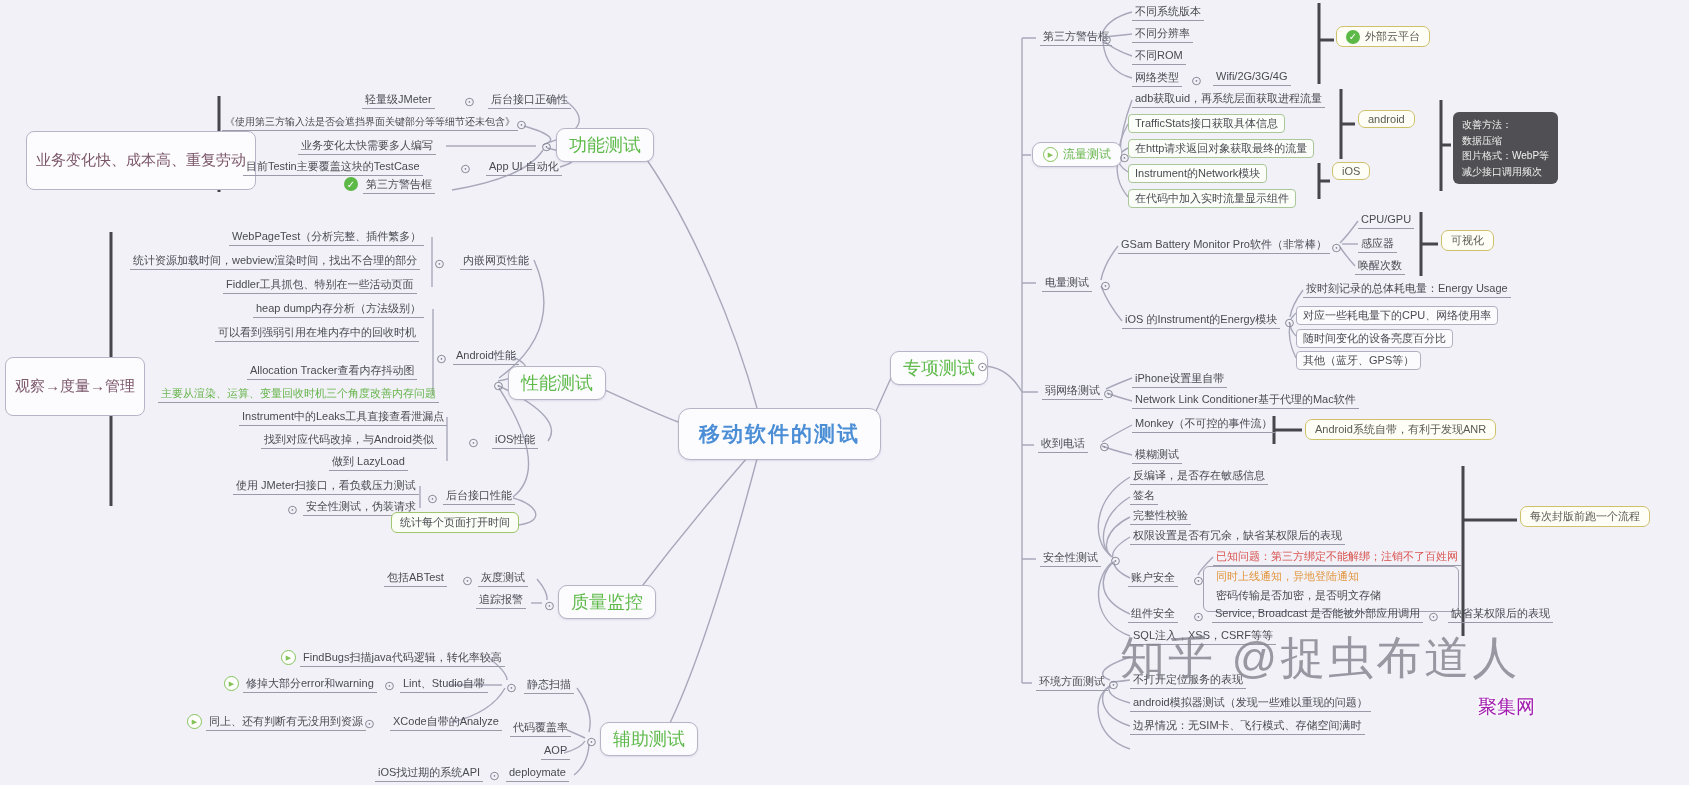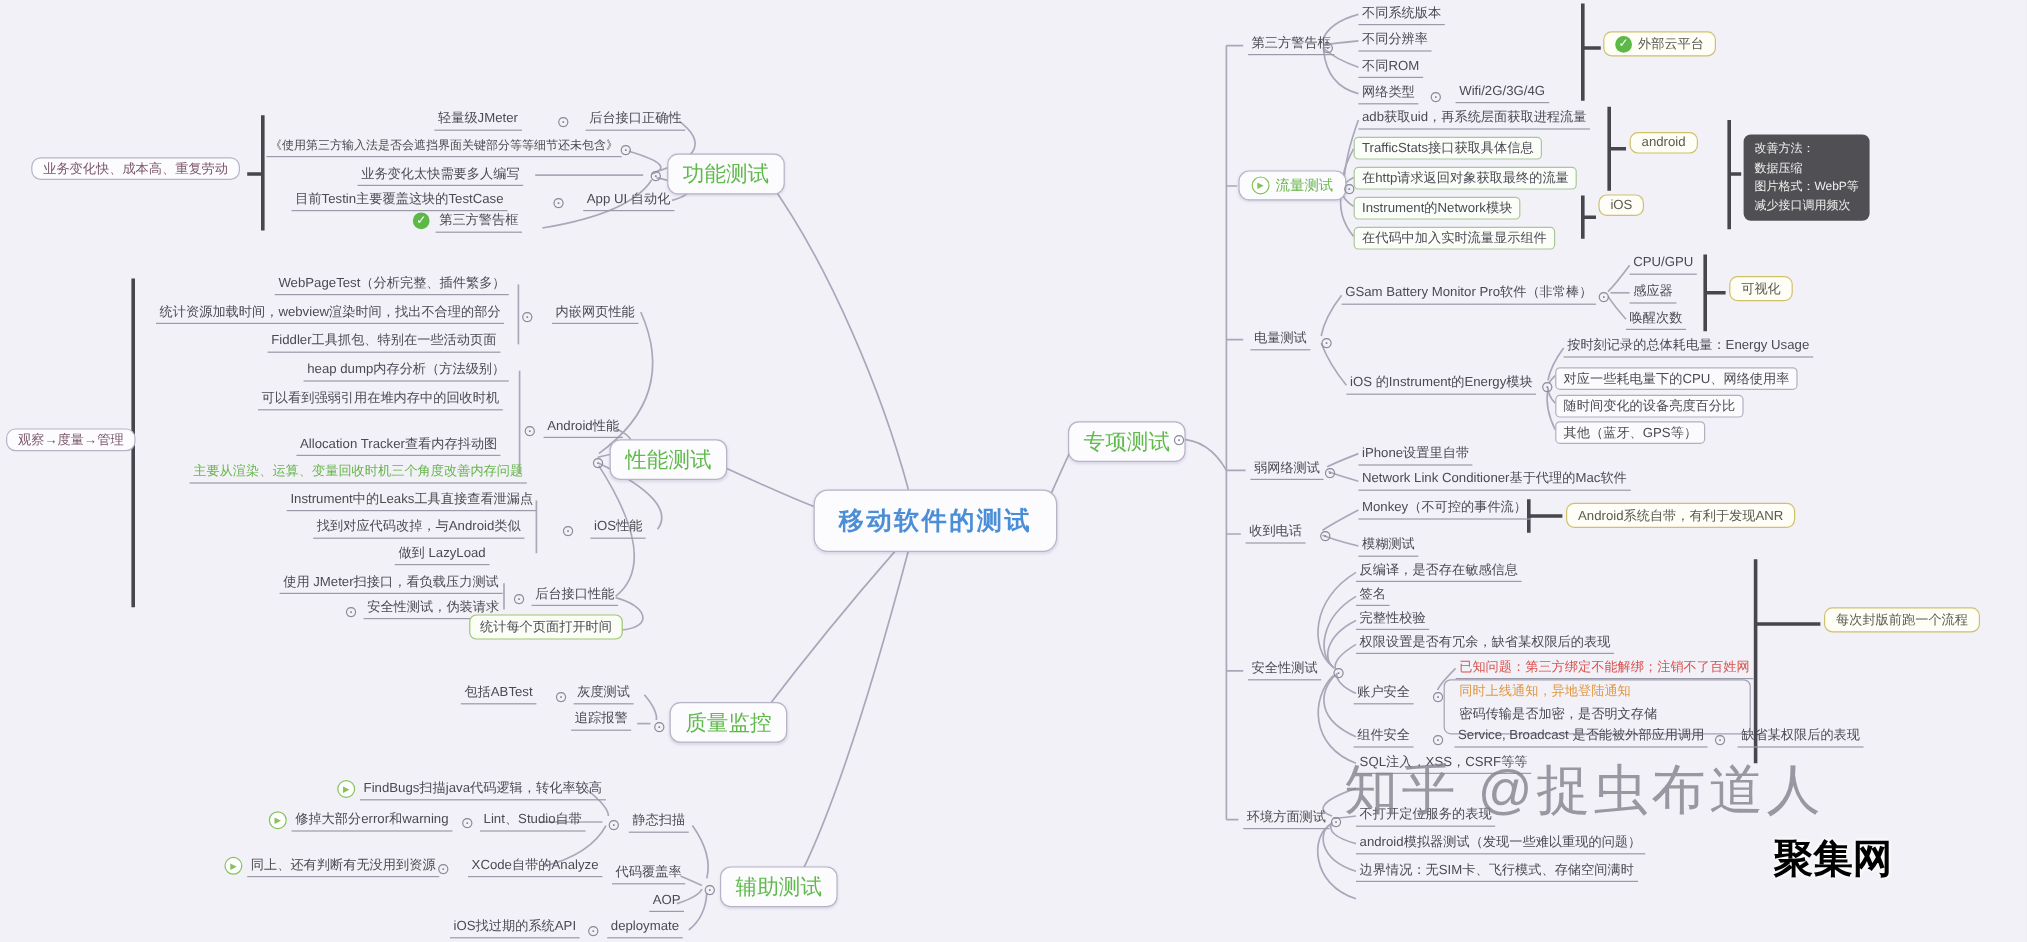--- a/index.html
+++ b/index.html
@@ -28,26 +28,26 @@
   .center{font-size:21px;color:#4b8ed6;font-weight:bold;padding:11px 20px;border-radius:12px;letter-spacing:2px}
   .ybox{position:absolute;border:1.3px solid #cfc06a;background:#fffef6;border-radius:7px;
         padding:2px 9px;font-size:11px;color:#5a5a50;white-space:nowrap}
   .gbox{position:absolute;border:1.1px solid #a9c79a;background:#fbfdf8;border-radius:4px;
         padding:1px 6px;font-size:11px;color:#4a4a52;white-space:nowrap}
   .pgbox{position:absolute;border:1.4px solid #9ec66d;background:#fbfef6;border-radius:6px;
         padding:2px 8px;font-size:11px;color:#4a4a52;white-space:nowrap}
   .lbox{position:absolute;border:1.1px solid #b0b0c0;background:#fbfbfd;border-radius:4px;
         padding:1px 6px;font-size:11px;color:#4a4a52;white-space:nowrap}
   .notebox{position:absolute;border:1.3px solid #b6b4c6;background:#fcfbfe;border-radius:8px;
-        padding:1px 9px;font-size:11px;white-space:nowrap;color:#7a5668}
+        padding:19px 9px;font-size:15px;white-space:nowrap;color:#7a5668}
   .dark{position:absolute;background:#505054;color:#f0f0ee;border-radius:6px;padding:5px 9px;
         font-size:10px;line-height:1.55;white-space:nowrap}
   .pairbox{position:absolute;border:1.2px solid #a2a2b2;border-radius:6px;background:transparent}
   .wm{position:absolute;font-size:45px;color:#83838d;opacity:.8;white-space:nowrap;letter-spacing:3px}
-  .jjw{position:absolute;font-size:33px;font-weight:bold;color:#000000;white-space:nowrap;
+  .jjw{position:absolute;font-size:19px;font-weight:normal;color:#a21caf;white-space:nowrap;
        text-shadow:0 0 4px #fff,0 0 4px #fff}
   .row{display:flex;align-items:center;gap:5px}
 </style>
 </head>
 <body>
 
 <div id="stage">
 
 <svg id="wires">
 

